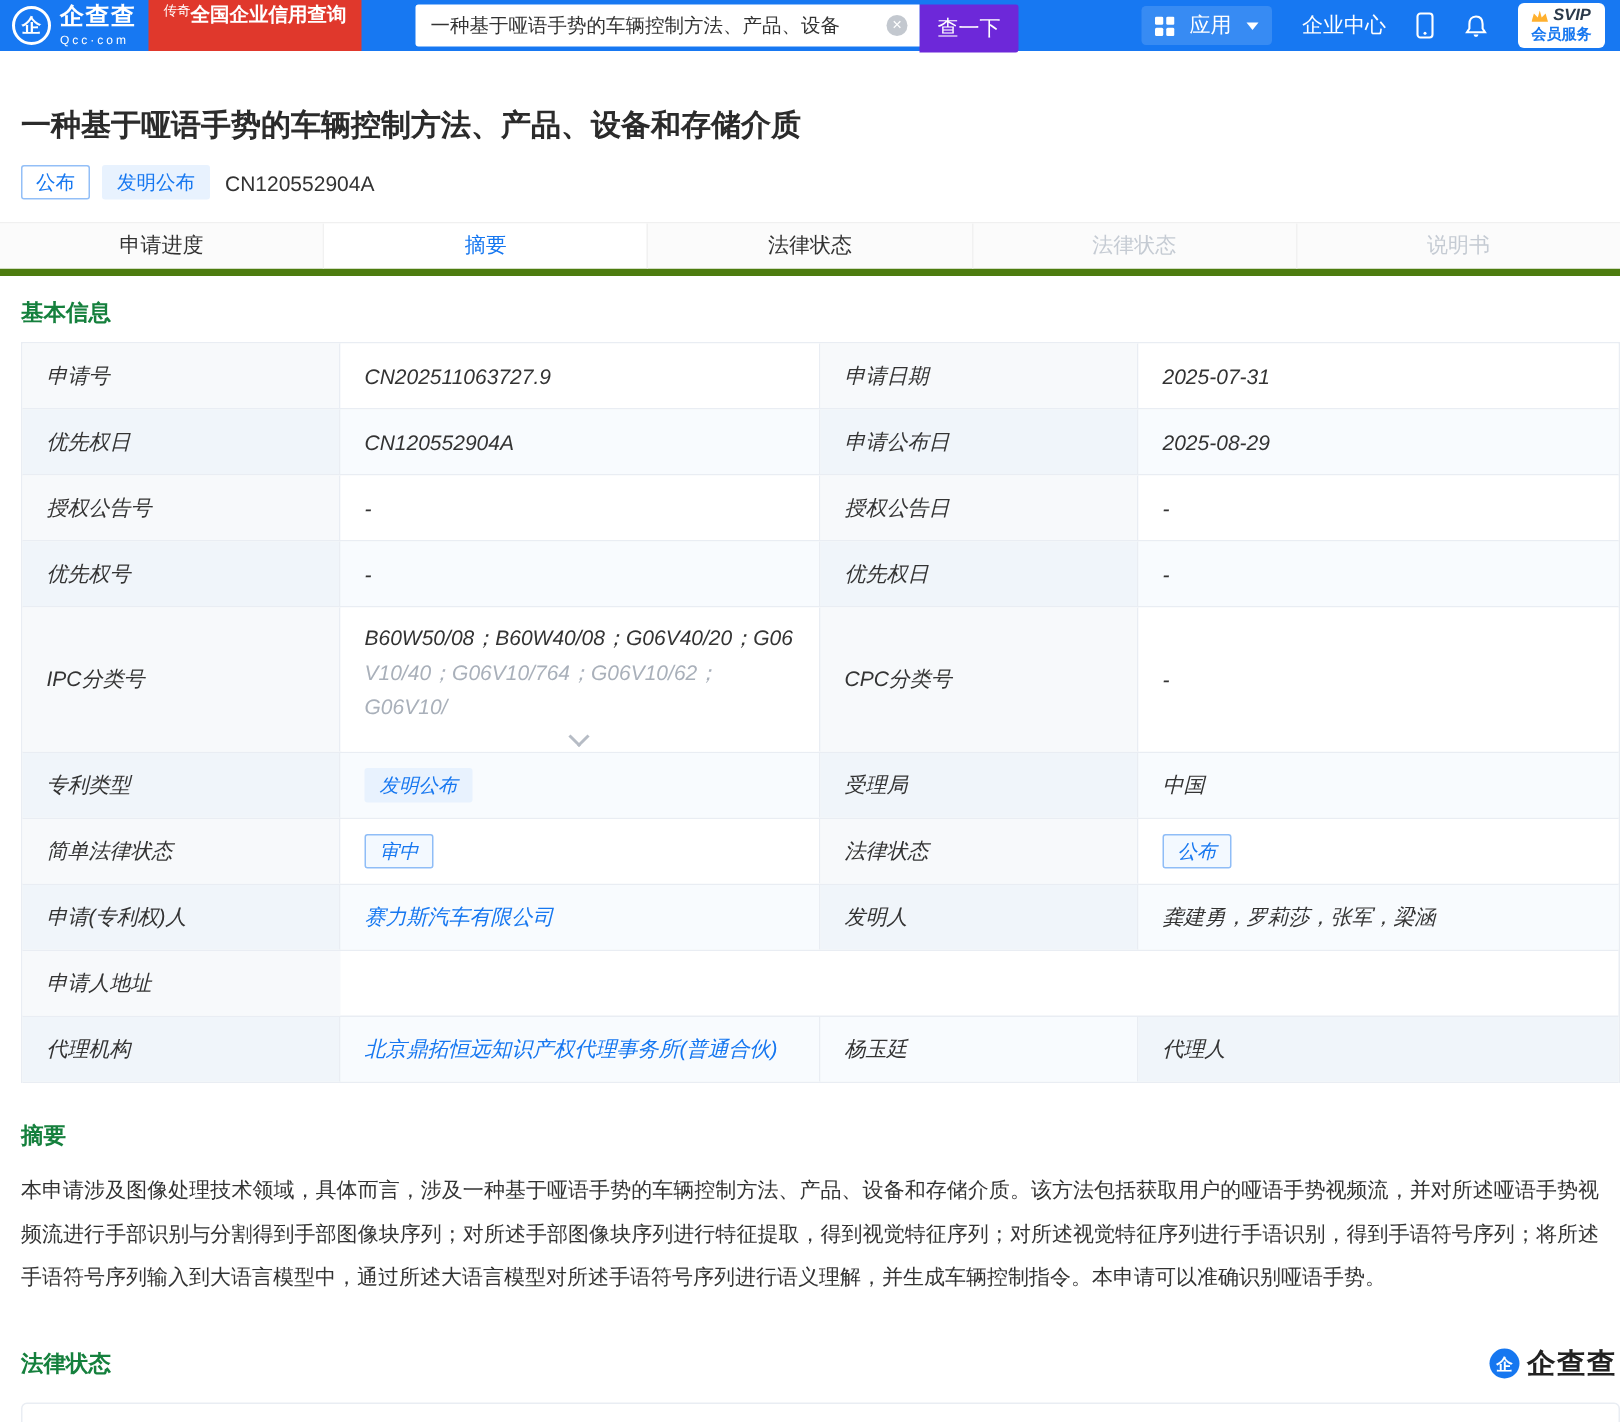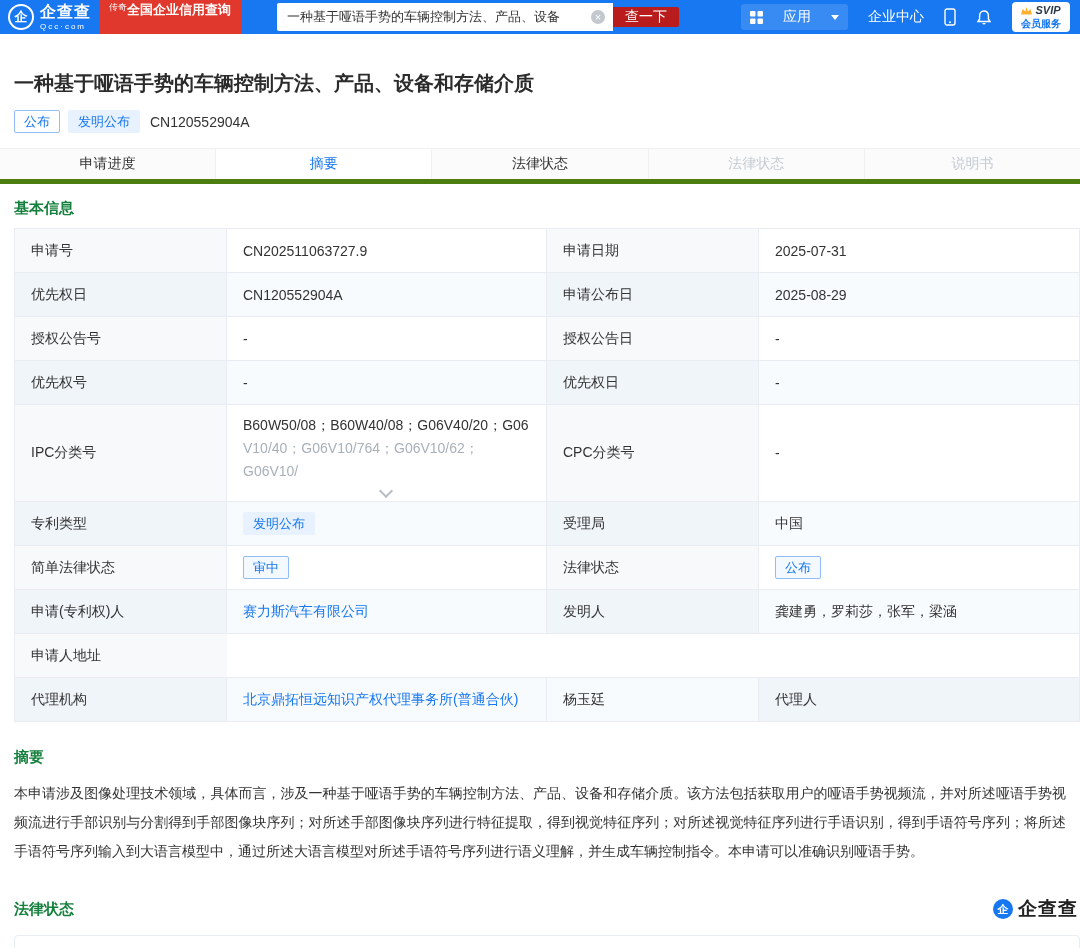--- a/index.html
+++ b/index.html
@@ -12,27 +12,27 @@
 
   
   .topbar { height:34px; background:#1778F2; display:flex; align-items:center; padding:0 10px 0 8px; color:#fff; }
   .logo { display:flex; align-items:center; gap:6px; cursor:pointer; }
   .logo-mark { width:26px; height:26px; border:2px solid #fff; border-radius:50%; display:flex; align-items:center; justify-content:center; font-size:13px; font-weight:700; }
   .logo-name { font-size:16px; font-weight:700; letter-spacing:1px; line-height:1; }
   .logo-domain { font-size:8px; letter-spacing:2px; line-height:1; margin-top:3px; }
   .promo { background:#E0382C; height:34px; padding:2px 10px 3px; display:flex; margin-left:8px; }
   .promo-small { font-size:9px; line-height:1.2; }
   .promo-main { font-size:13px; font-weight:700; line-height:1.25; }
-  .searchbar { display:flex; align-items:center; height:28px; margin-left:36px; }
+  .searchbar { display:flex; height:28px; margin-left:36px; }
   .search-input-wrap { position:relative; }
   .search-input { width:336px; height:28px; border:none; padding:0 28px 0 10px; font-size:13px; color:#333; border-radius:2px 0 0 2px; outline:none; background:#fff; font-family:inherit; }
   .clear-icon { position:absolute; right:8px; top:7px; width:14px; height:14px; border-radius:50%; background:#C3C8CF; color:#fff; font-size:11px; line-height:14px; text-align:center; cursor:pointer; }
-  .search-btn { height:20px; width:66px; background:#b91c1c; color:#fff; border:none; font-size:14px; border-radius:0 2px 2px 0; cursor:pointer; font-family:inherit; }
+  .search-btn { height:32px; width:66px; background:#6d28d9; color:#fff; border:none; font-size:14px; border-radius:0 2px 2px 0; cursor:pointer; font-family:inherit; }
   .topnav { margin-left:auto; display:flex; align-items:center; gap:20px; font-size:14px; }
-  .nav-apps { display:flex; align-items:center; gap:20px; background:rgba(255,255,255,0.14); padding:4px 9px; border-radius:3px; cursor:pointer; }
+  .nav-apps { display:flex; align-items:center; gap:10px; background:rgba(255,255,255,0.14); padding:4px 9px; border-radius:3px; cursor:pointer; }
   .caret-down { width:0; height:0; border-left:4px solid transparent; border-right:4px solid transparent; border-top:5px solid #fff; }
   .nav-item { cursor:pointer; }
   .icon-btn { display:flex; align-items:center; cursor:pointer; }
   .svip { background:#fff; border-radius:4px; padding:2px 9px; text-align:center; line-height:1.25; cursor:pointer; }
   .svip-top { color:#2B3A4A; font-weight:700; font-size:11px; font-style:italic; display:flex; align-items:center; gap:3px; justify-content:center; }
   .svip-bottom { color:#1677F0; font-size:10px; font-weight:600; }
 
   
   .title-block { padding:36px 14px 15px; }
   .page-title { font-size:20px; font-weight:600; color:#2b2b2b; margin-bottom:13px; }
@@ -46,21 +46,21 @@
   .tabs { display:flex; border-top:1px solid #F0F0F0; border-bottom:5px solid #4d7c0f; height:36px; }
   .tab { flex:1; display:flex; align-items:center; justify-content:center; font-size:14px; color:#333; background:#FBFBFB; cursor:pointer; }
   .tab + .tab { border-left:1px solid #F1F1F1; }
   .tab.active { color:#1677F0; background:#fff; font-weight:500; }
   .tab.disabled { color:#C5CBD3; }
 
   
   .section-title { font-size:15px; font-weight:700; color:#15803d; margin:15px 0 0 14px; }
 
   
-  .info-table { margin:10px 0 12px 14px; border:1px solid #E9EDF3; border-bottom:none; }
+  .info-table { margin:10px 0 12px 14px; border:1px solid #E9EDF3; border-bottom:none;font-style:italic; }
   .row { display:grid; grid-template-columns:212px 320px 212px 1fr; border-bottom:1px solid #E9EDF3; }
   .cell { padding:10px 16px; font-size:14px; color:#333; display:flex; align-items:center; border-right:1px solid #E9EDF3; min-height:43px; }
   .cell:last-child { border-right:none; }
   .row:nth-child(odd) .cell.label { background:#F7F9FB; }
   .row:nth-child(odd) .cell.value { background:#FFFFFF; }
   .row:nth-child(even) .cell.label { background:#F0F5FA; }
   .row:nth-child(even) .cell.value { background:#F8FBFE; }
   .cell.span3 { grid-column:2 / 5; }
   .cell.ipc { display:block; position:relative; padding:9px 16px 18px; line-height:23px; }
   .ipc-line2 { color:#A9B0BA; }

